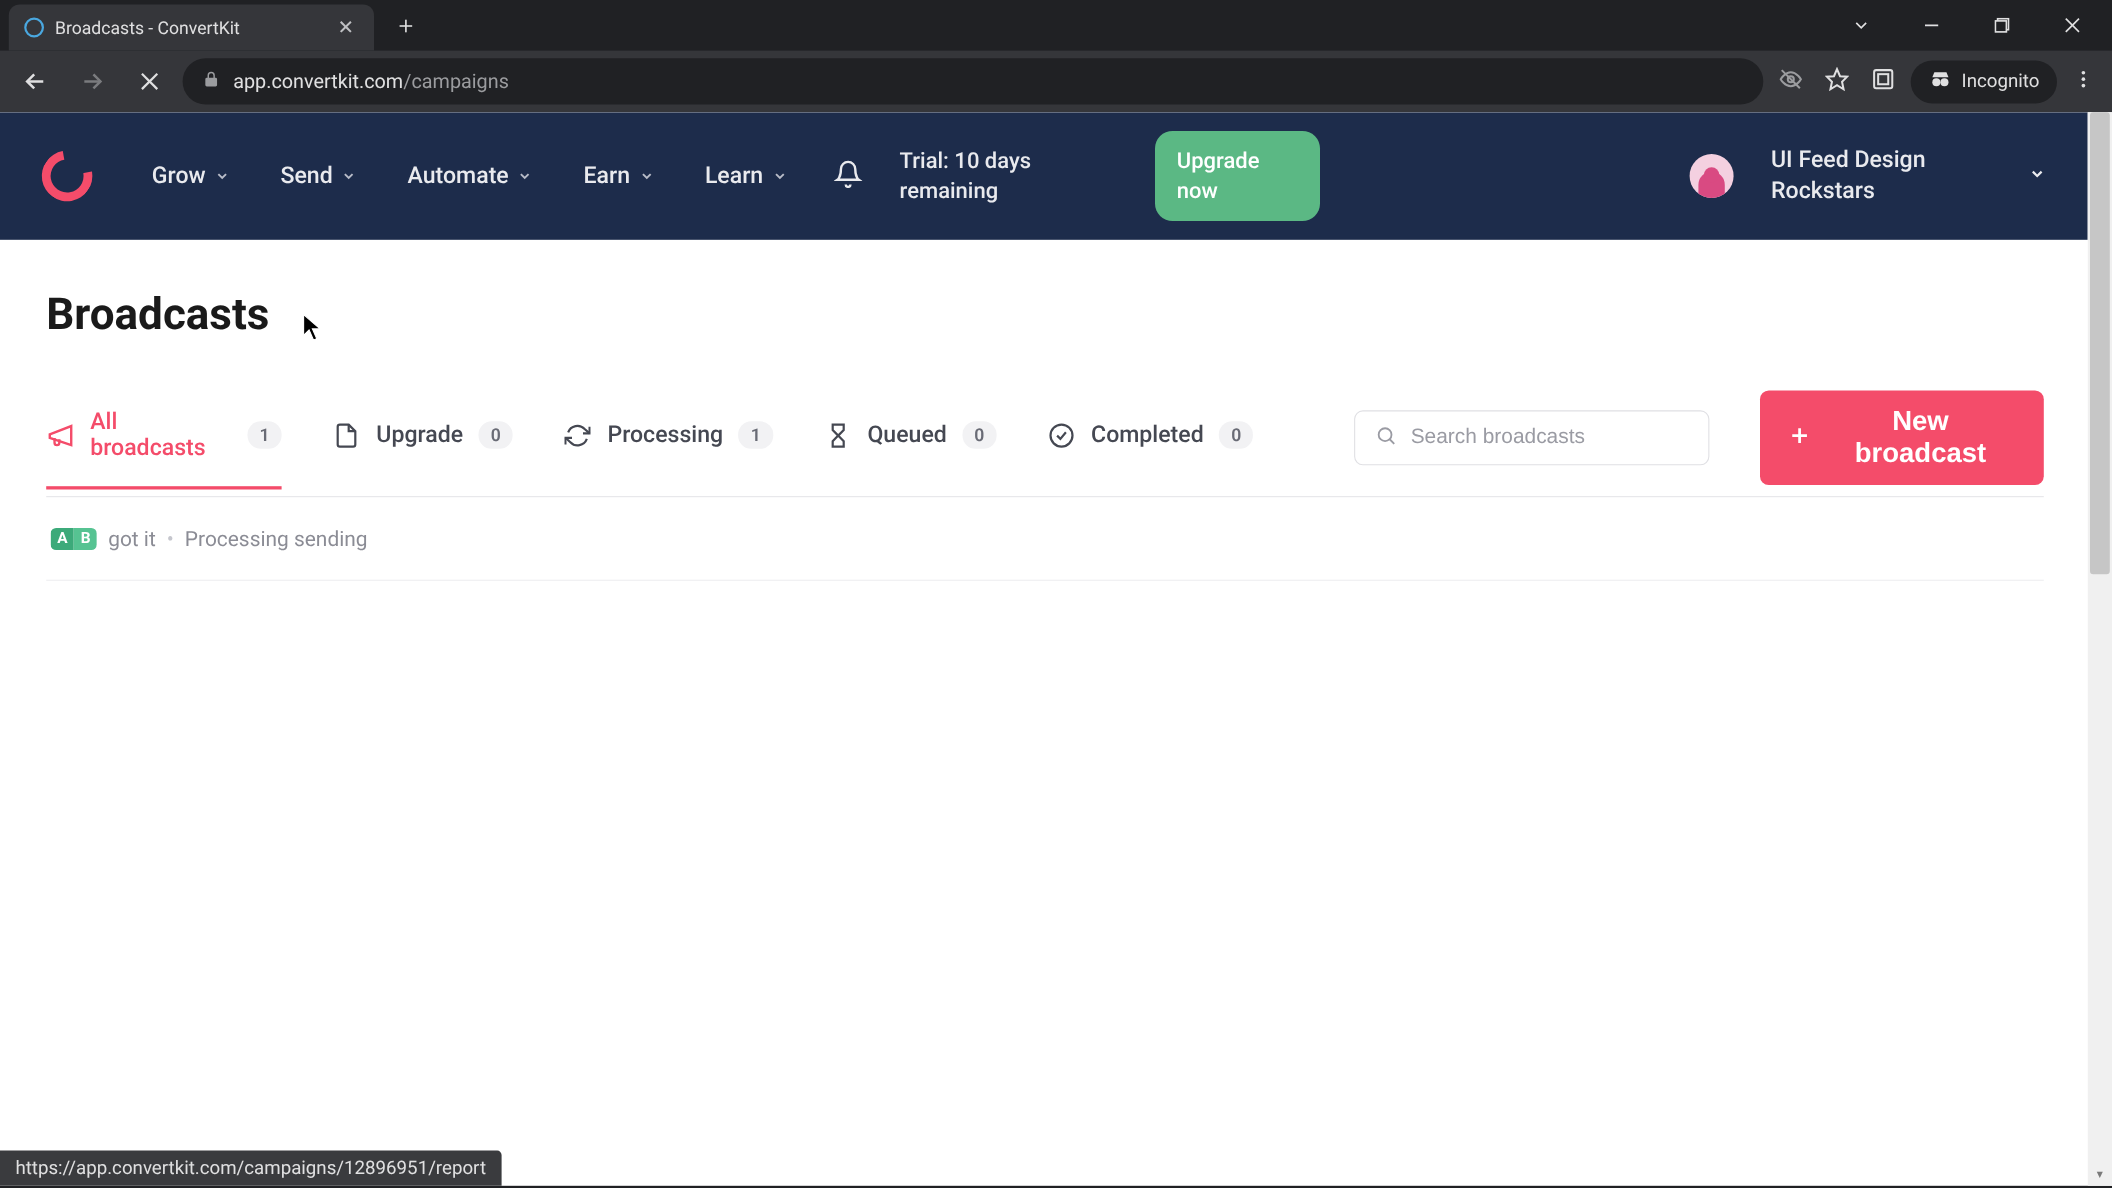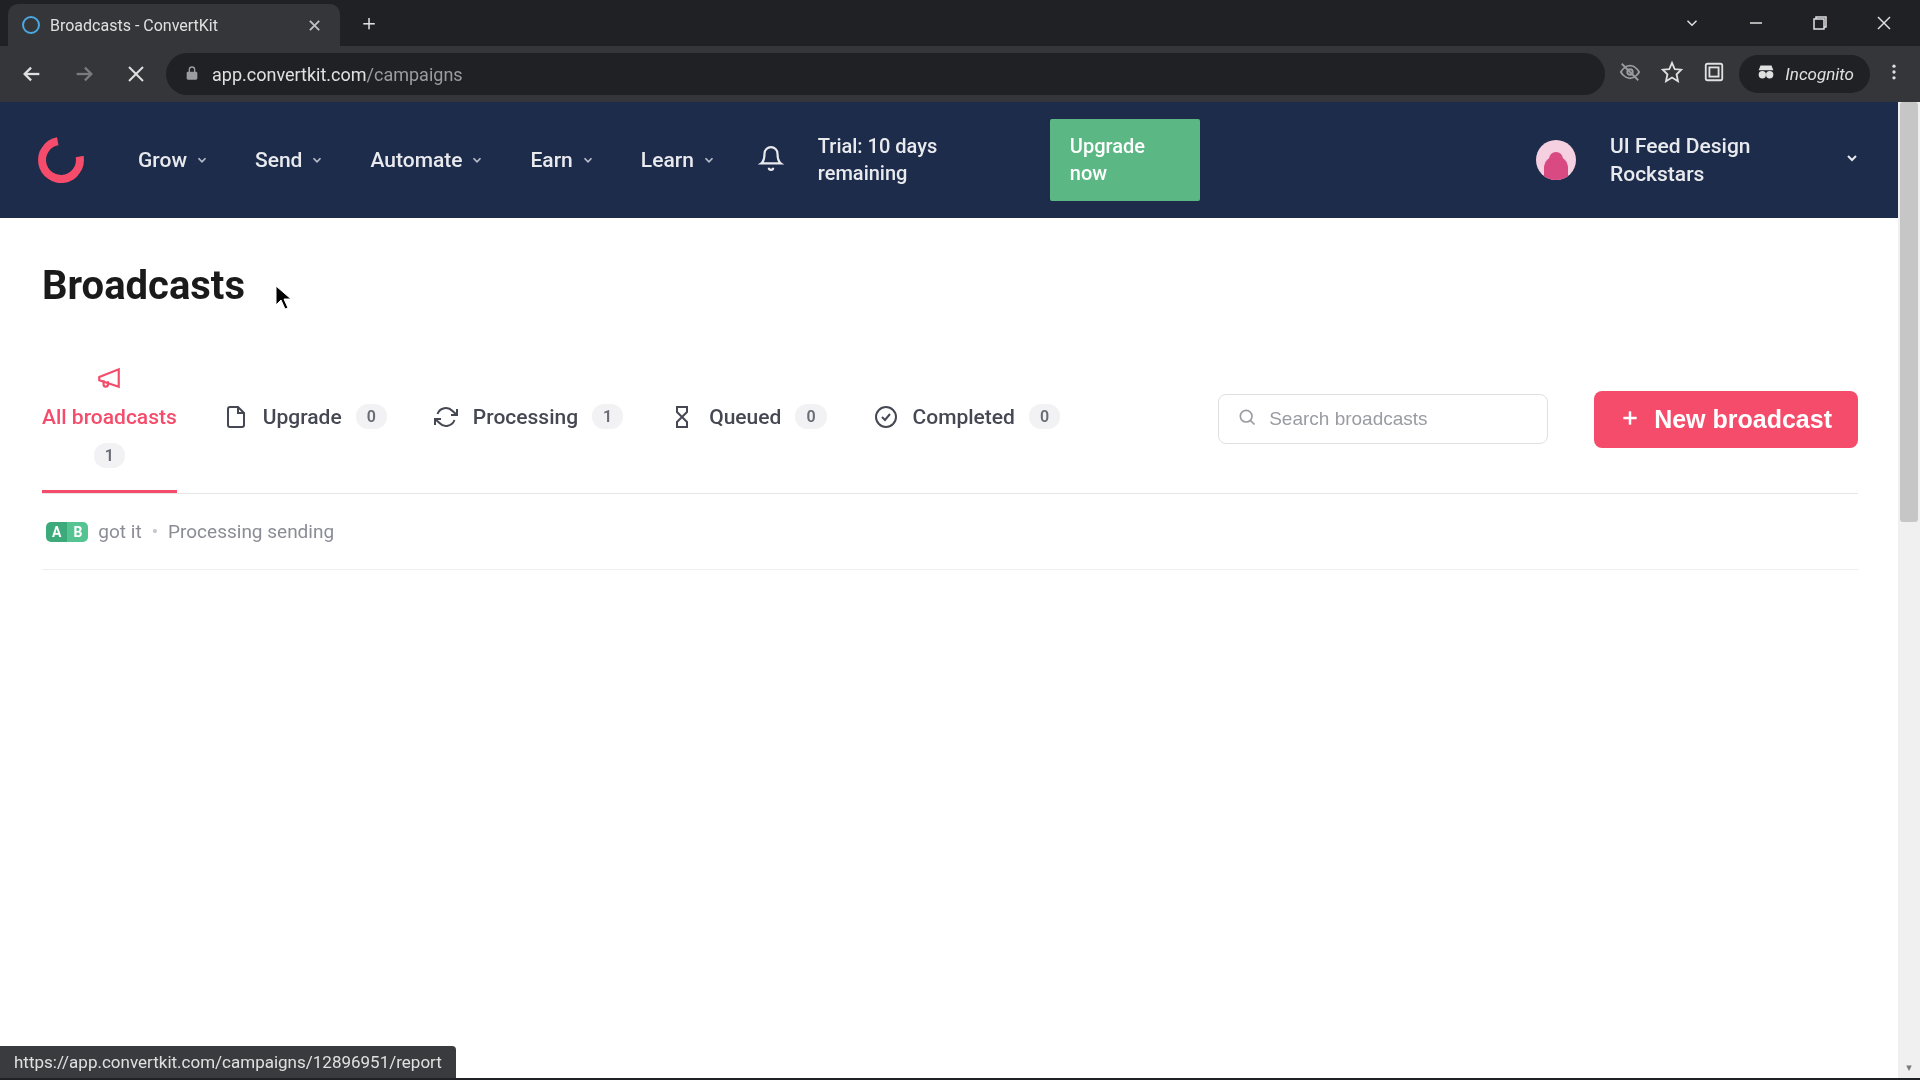--- a/index.html
+++ b/index.html
@@ -15,51 +15,51 @@
 .win-controls { margin-left: auto; display: flex; gap: 8px; padding-right: 8px; }
 .win-btn { width: 56px; height: 40px; display: flex; align-items: center; justify-content: center; color: #e0e0e1; cursor: pointer; }
 
 .browser-bar { height: 56px; background: #35363a; display: flex; align-items: center; padding: 0 10px; gap: 8px; }
 .nav-btn { width: 44px; height: 44px; display: flex; align-items: center; justify-content: center; color: #e0e0e1; cursor: pointer; border-radius: 50%; }
 .nav-btn.disabled { color: #7a7b7e; }
 .url-bar { flex: 1; height: 42px; background: #202124; border-radius: 21px; display: flex; align-items: center; padding: 0 18px; color: #e0e0e1; font-size: 18px; gap: 12px; }
 .url-domain { color: #e0e0e1; }
 .url-path { color: #9b9c9f; }
 .bar-icon { color: #e0e0e1; cursor: pointer; padding: 6px; }
-.incognito-badge { display: flex; align-items: center; gap: 8px; background: #202124; border-radius: 20px; padding: 6px 16px; color: #e0e0e1; font-size: 17px; font-style: italic; }
+.incognito-badge { display: flex; align-items: center; gap: 8px; background: #202124; border-radius: 20px; padding: 6px 16px; color: #e0e0e1; font-size: 17px; }
 
 
 .viewport { width: 1920px; height: calc(1080px - 46px - 58px); background: #fff; position: relative; display: flex; }
 .content { flex: 1; overflow: hidden; }
 .vscroll { width: 22px; background: #f0f0f0; position: relative; }
 .vscroll-thumb { position: absolute; top: 0; left: 2px; right: 2px; height: 420px; background: #c6c6c6; border-radius: 3px; }
 .vscroll-arrow { position: absolute; left: 0; right: 0; height: 22px; display: flex; align-items: center; justify-content: center; color: #7a7a7a; font-size: 11px; }
 .vscroll-arrow.bottom { bottom: 0; }
 
 .app-header { height: 116px; background: #1d2c4b; display: flex; align-items: center; padding: 0 38px 0 38px; gap: 10px; }
 .logo { width: 46px; height: 46px; position: relative; margin-right: 26px; }
 .logo::before { content: ""; position: absolute; inset: 0; border: 8px solid #f44c6a; border-radius: 50%; border-top-color: transparent; transform: rotate(35deg); }
 .nav-item { color: #e9eaee; font-size: 21px; font-weight: 500; display: flex; align-items: center; gap: 8px; padding: 10px 18px; cursor: pointer; }
 .chev { width: 14px; height: 14px; }
 .chev svg { display: block; }
 .bell-wrap { padding: 0 14px; cursor: pointer; color: #e9eaee; }
 .trial { color: #e9eaee; font-size: 20px; font-weight: 500; line-height: 1.35; margin-left: 10px; max-width: 200px; }
-.upgrade { background: #5bb884; color: #fff; font-size: 20px; font-weight: 500; padding: 14px 20px; border-radius: 2px; cursor: pointer; margin-left: 22px; line-height: 1.35; max-width: 150px; }
+.upgrade { background: #5bb884; color: #fff; font-size: 20px; font-weight: 500; padding: 14px 20px; border-radius: 16px; cursor: pointer; margin-left: 22px; line-height: 1.35; max-width: 150px; }
 .avatar { width: 40px; height: 40px; border-radius: 50%; background: #f4d0e0; margin-left: 26px; display: flex; align-items: flex-end; justify-content: center; overflow: hidden; }
 .avatar-inner { width: 24px; height: 24px; background: #d94a82; border-radius: 50% 50% 0 0; }
 .avatar-head { position: absolute; width: 14px; height: 14px; background: #d94a82; border-radius: 50%; transform: translateY(-14px); }
 .org { color: #e9eaee; font-size: 21px; font-weight: 500; margin-left: 24px; text-align: left; line-height: 1.35; cursor: pointer; max-width: 200px; }
 .org-chev { margin-left: 24px; color: #e9eaee; cursor: pointer; }
 
 .page { padding: 44px 40px 0 42px; }
 .page-title { font-size: 40px; font-weight: 700; color: #1a1a1a; margin-bottom: 46px; }
 
 .toolbar { display: flex; align-items: center; gap: 46px; border-bottom: 1px solid #e6e6e9; padding-bottom: 0; }
 .filter-tab { display: flex; align-items: center; gap: 14px; font-size: 21px; font-weight: 500; color: #454852; padding: 10px 0 22px 0; cursor: pointer; border-bottom: 3px solid transparent; }
-.filter-tab.active { color: #f44c6a; border-bottom-color: #f44c6a; flex-direction: column; }
+.filter-tab.active { color: #f44c6a; border-bottom-color: #f44c6a; }
 .filter-tab .ficon { width: 26px; height: 26px; display: flex; align-items: center; justify-content: center; }
 .count-badge { background: #f2f2f4; color: #696b75; font-size: 16px; font-weight: 600; padding: 3px 11px; border-radius: 12px; }
 .toolbar-spacer { flex: 1; }
 .search-box { display: flex; align-items: center; gap: 12px; border: 1px solid #e0e0e4; border-radius: 8px; padding: 12px 18px; width: 330px; margin-bottom: 10px; }
 .search-box input { border: none; outline: none; font-size: 19px; color: #444; width: 100%; background: transparent; }
 .search-box input::placeholder { color: #9a9ba3; }
 .new-broadcast { background: #f44c6a; color: #fff; font-size: 25px; font-weight: 600; padding: 14px 26px; border-radius: 8px; display: flex; align-items: center; gap: 14px; cursor: pointer; margin-bottom: 10px; border: none; }
 
 .row { padding: 26px 0 26px 4px; border-bottom: 1px solid #eeeef1; }
 .row-title { font-size: 25px; color: #2a2b32; text-decoration: underline; text-underline-offset: 4px; margin-bottom: 10px; display: inline-block; cursor: pointer; }

